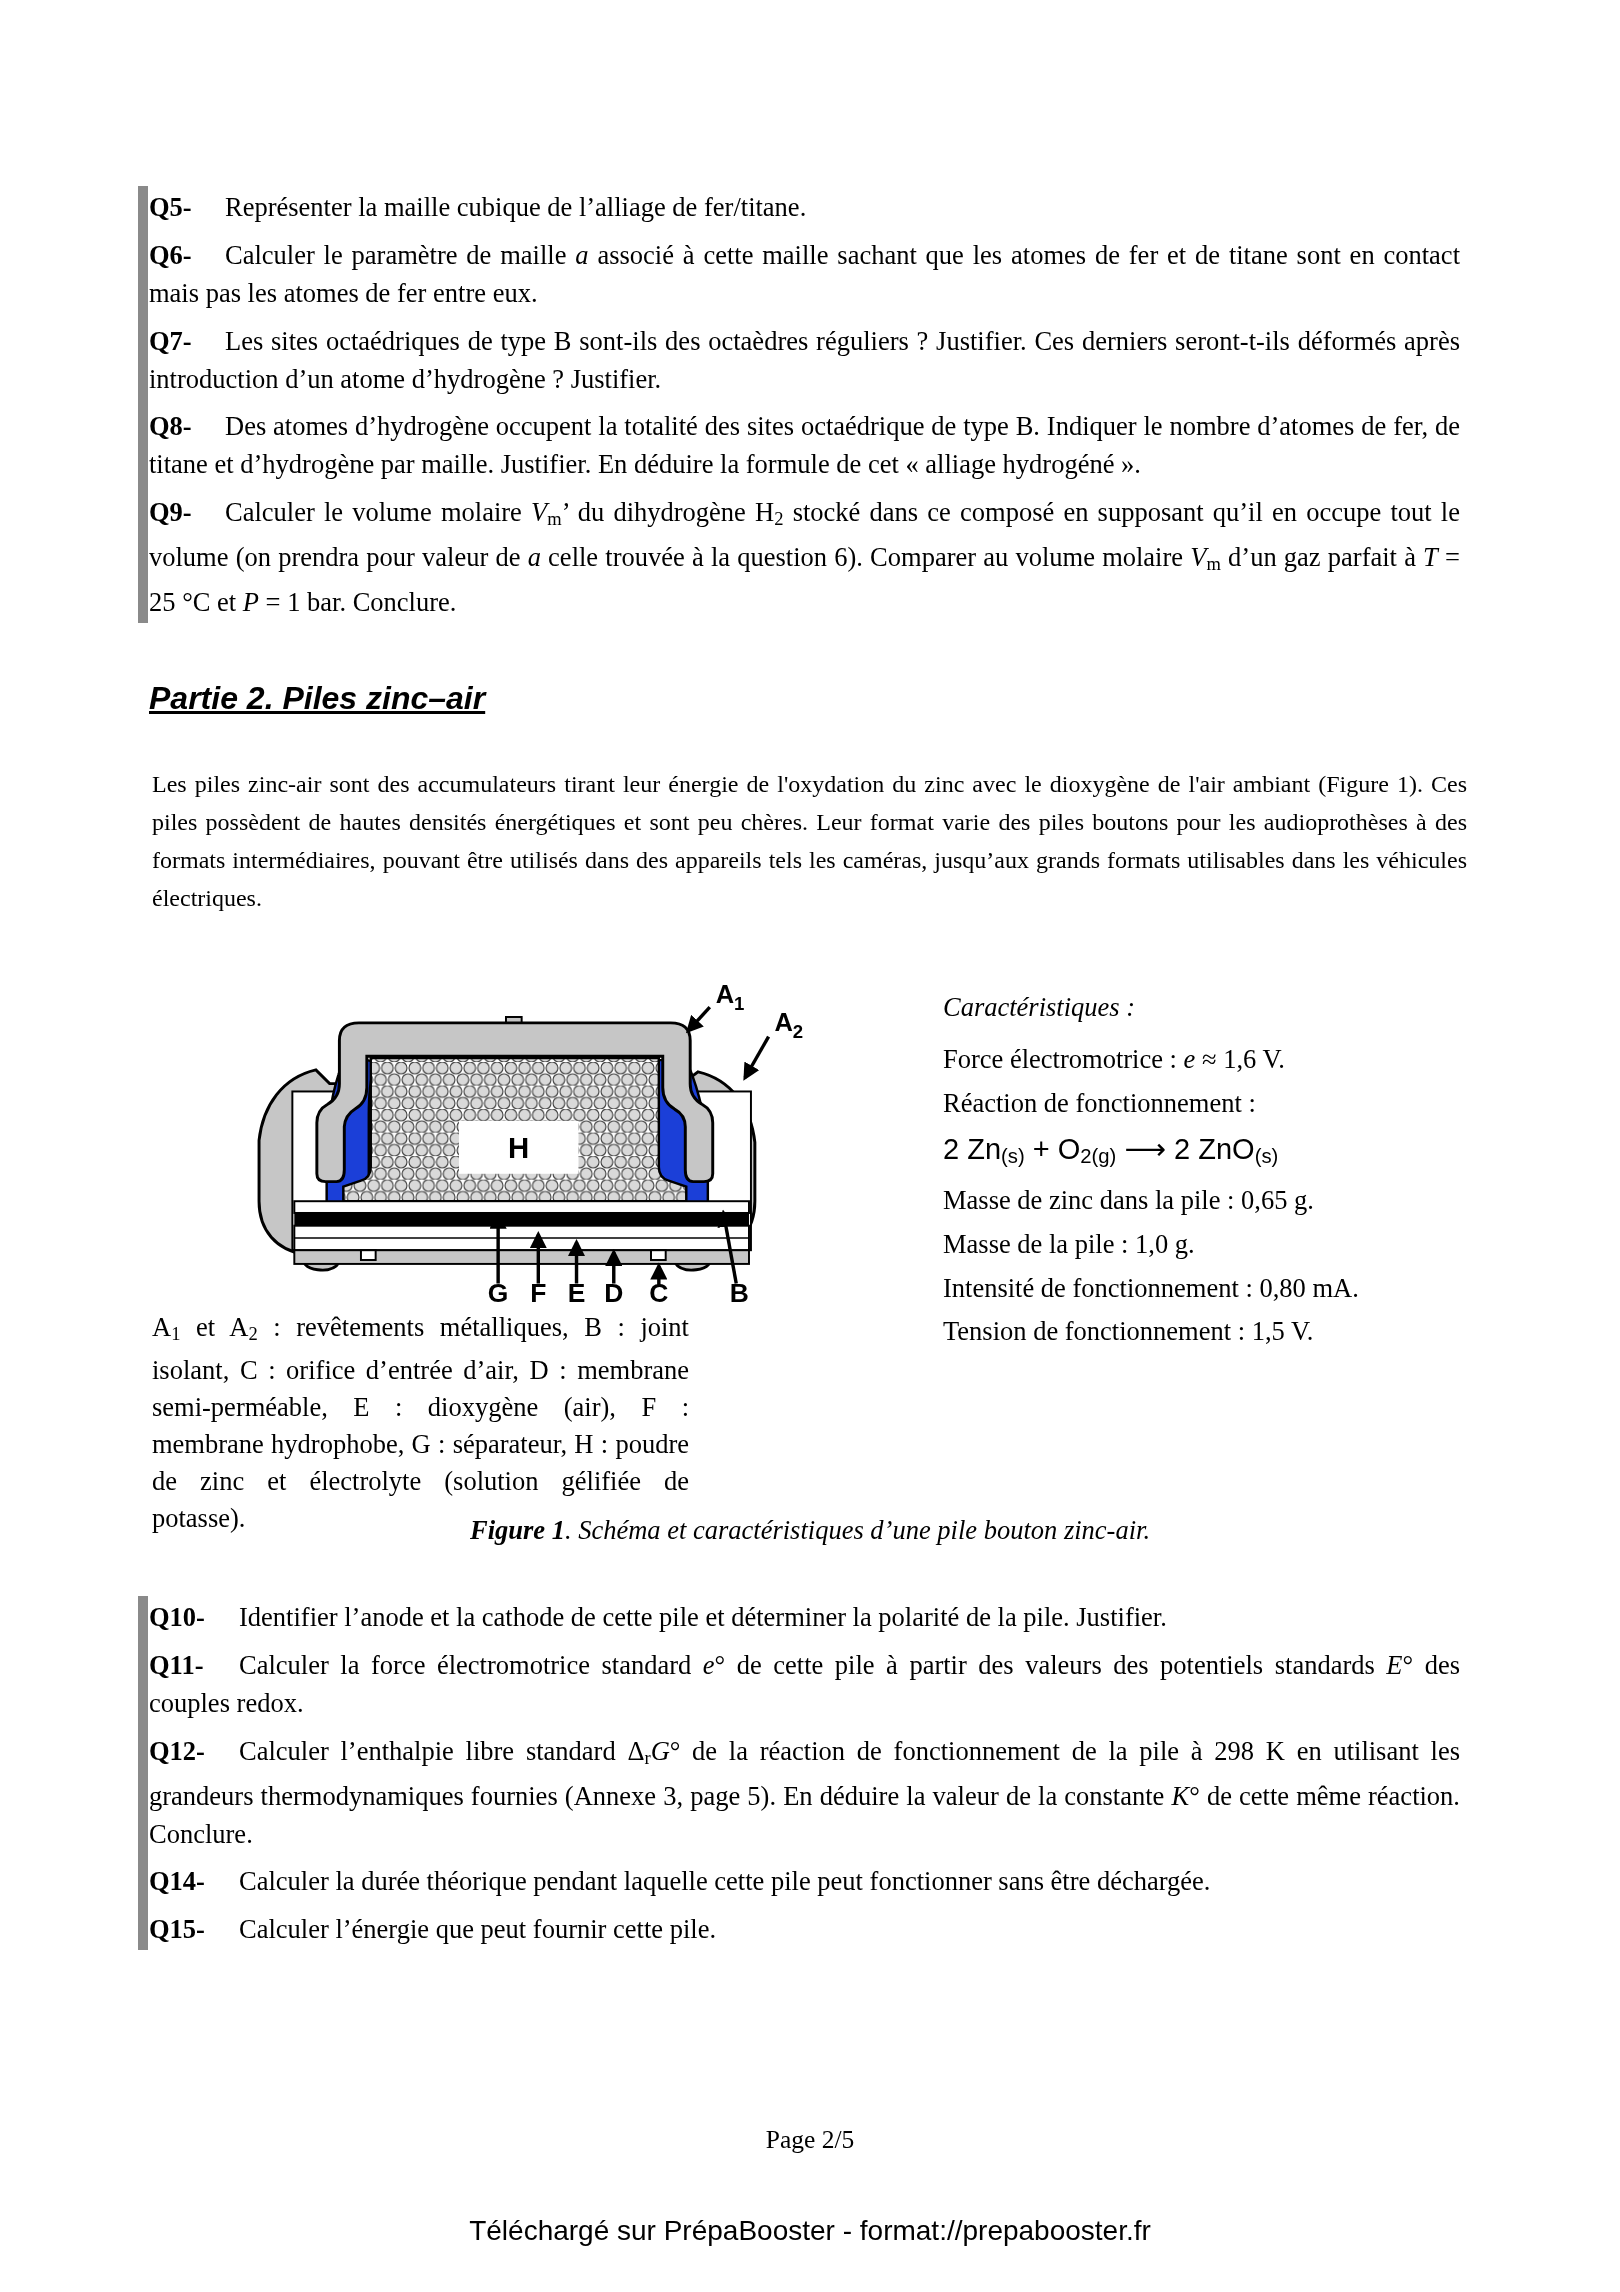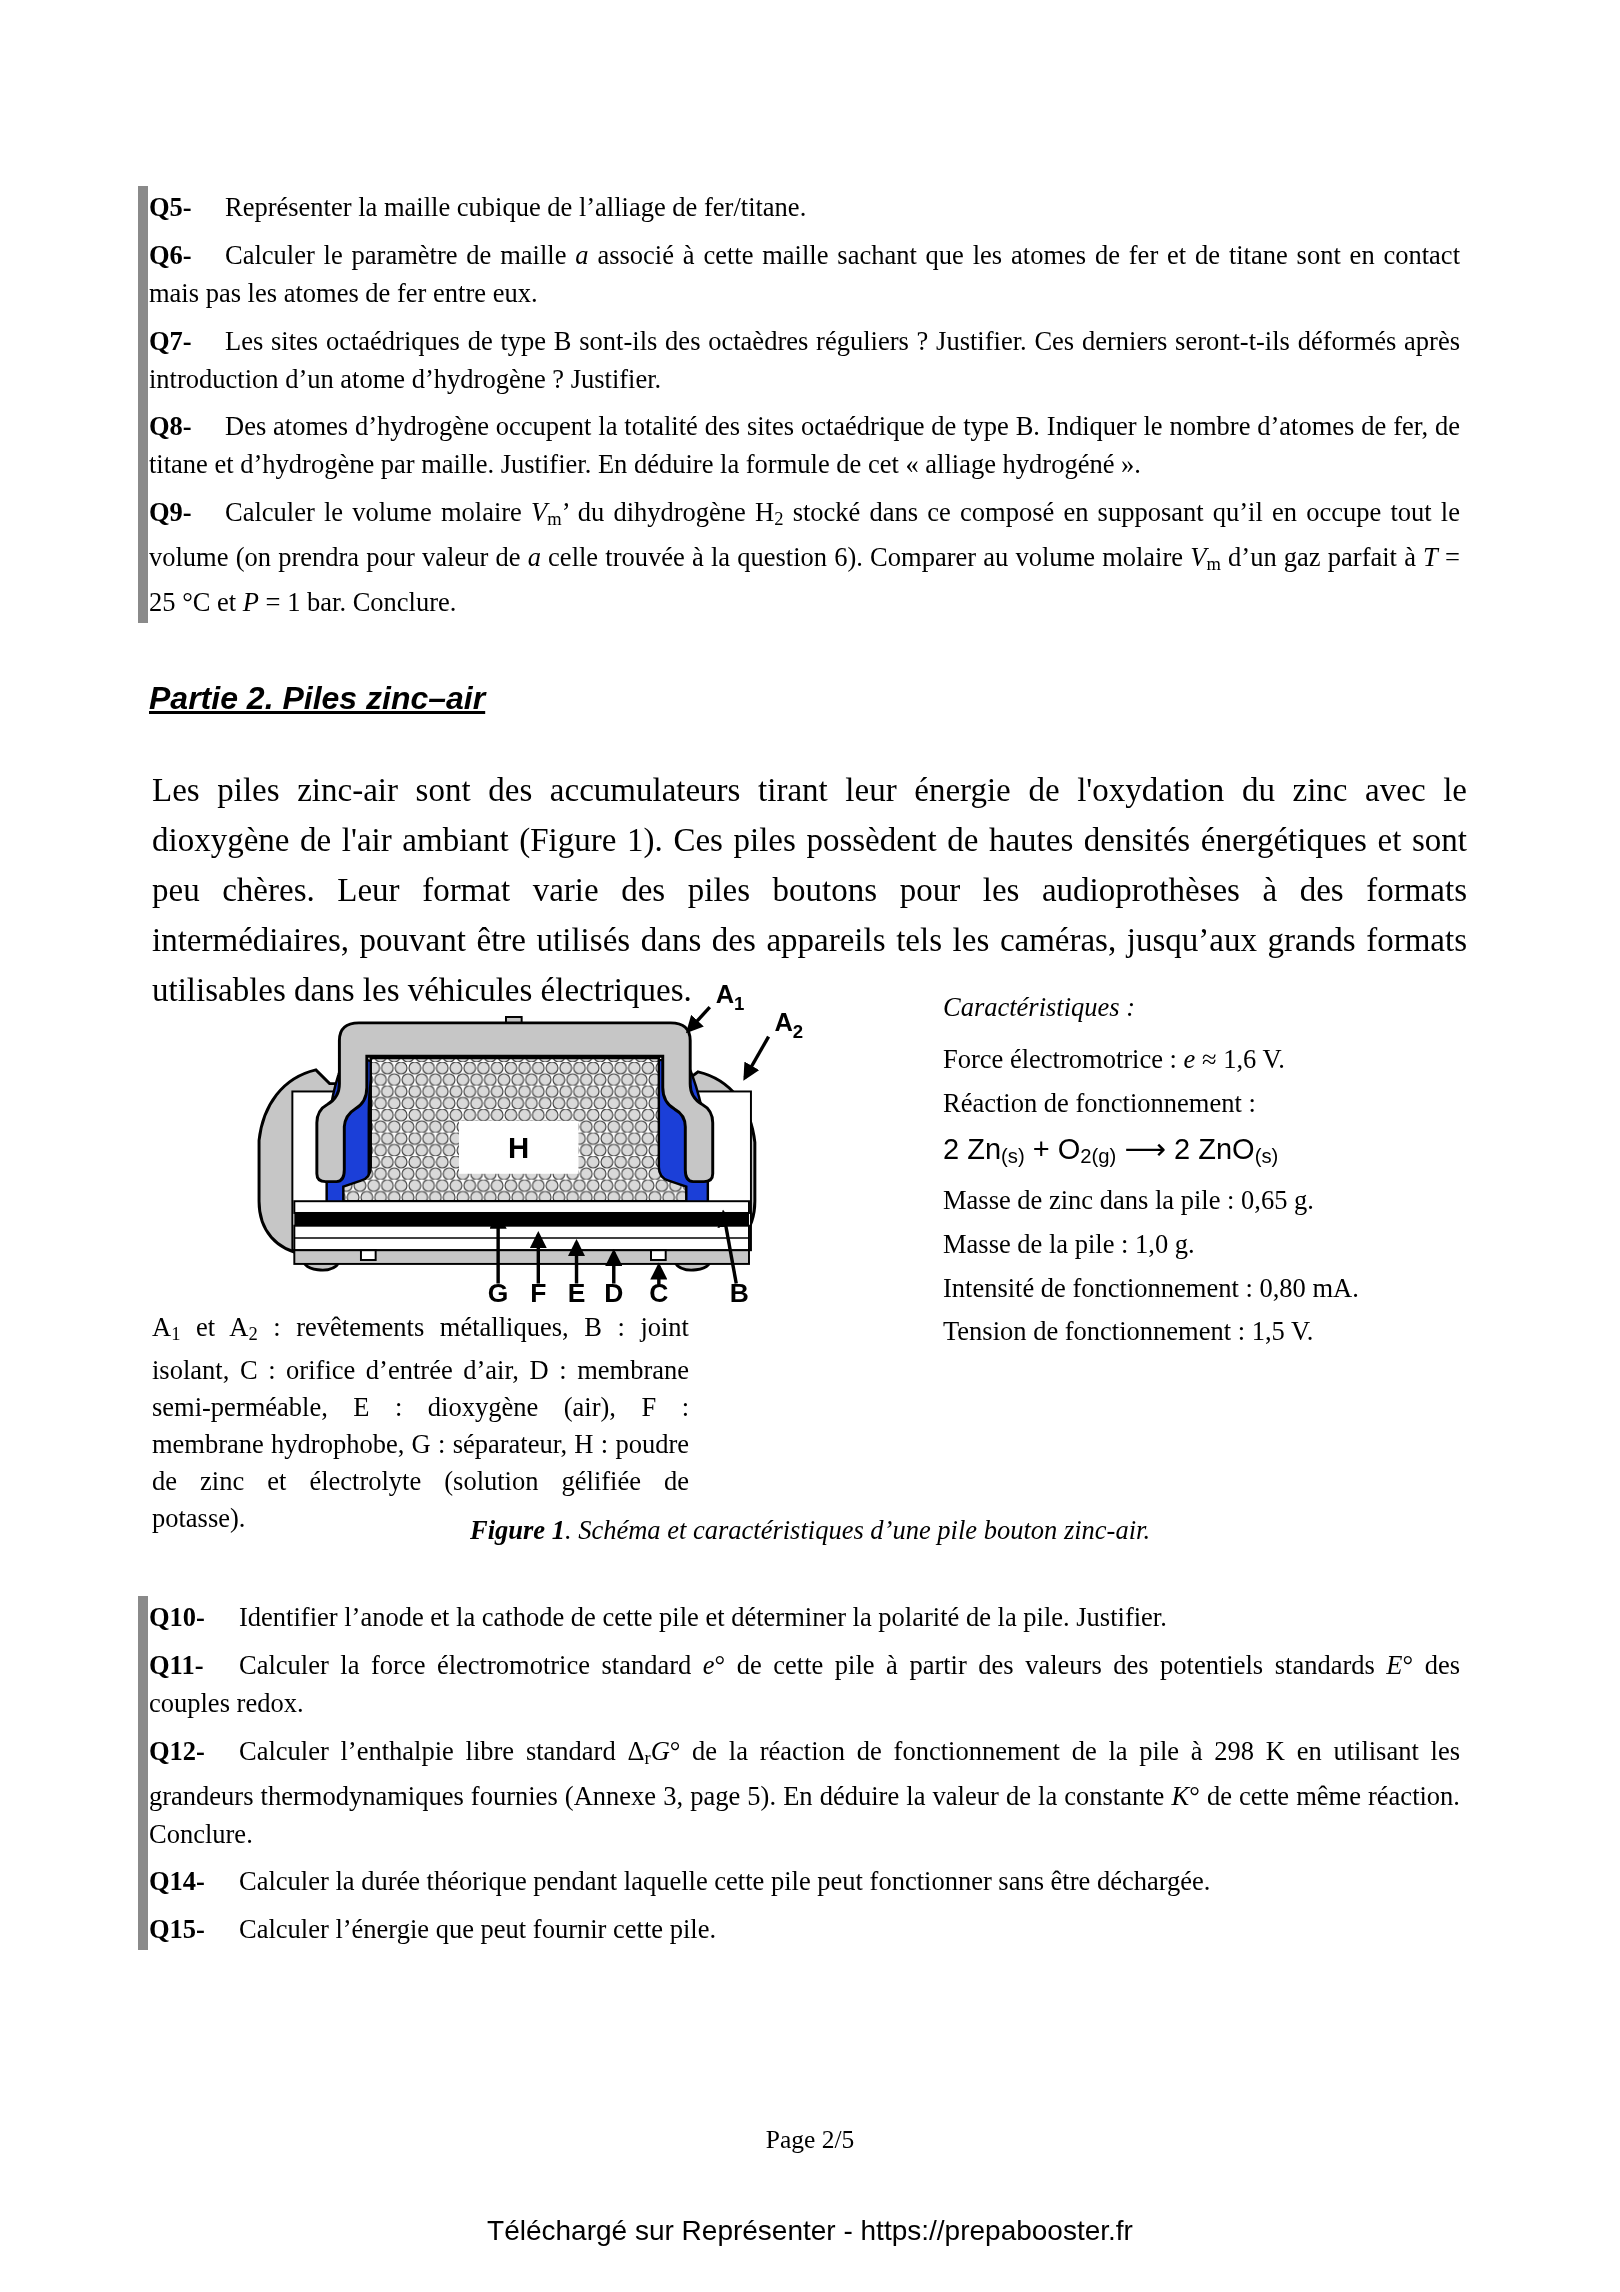--- a/index.html
+++ b/index.html
@@ -38,21 +38,21 @@
 
   .heading{
     left:149px;top:680px;
     font-family:"Liberation Sans", sans-serif;
     font-weight:bold;font-style:italic;
     font-size:32px;
     text-decoration:underline;
   }
   .intro{
     left:152px;top:765px;width:1315px;
-    font-size:33px;line-height:50px;
+    font-size:24px;line-height:38px;
     text-align:justify;
   }
 
   
   .figwrap{left:147px;top:968px;width:667px;height:341px;}
   .specs{
     left:943px;top:992px;width:529px;
     font-size:26.5px;
   }
   .specs .line{margin-bottom:14.7px;line-height:29px;}
@@ -182,14 +182,14 @@
 <div class="abs qblock qblock2" style="top:1596px;">
   <p class="q"><span class="qnum">Q10-</span><span><span>Identifier l’anode et la cathode de cette pile et déterminer la polarité de la pile. Justifier.</span></span></p>
   <p class="q"><span class="qnum">Q11-</span><span><span>Calculer la force électromotrice standard </span><span class="rt-i">e</span><span>°</span><span> de cette pile à partir des valeurs des potentiels standards </span><span class="rt-i">E</span><span>°</span><span> des couples redox.</span></span></p>
   <p class="q"><span class="qnum">Q12-</span><span><span>Calculer l’enthalpie libre standard Δ</span><span class="rt-sub">r</span><span class="rt-i">G</span><span>° de la réaction de fonctionnement de la pile à 298 K en utilisant les grandeurs thermodynamiques fournies (Annexe 3, page 5). En déduire la valeur de la constante </span><span class="rt-i">K</span><span>° de cette même réaction. Conclure.</span></span></p>
   <p class="q"><span class="qnum">Q14-</span><span><span>Calculer la durée théorique pendant laquelle cette pile peut fonctionner sans être déchargée.</span></span></p>
   <p class="q"><span class="qnum">Q15-</span><span><span>Calculer l’énergie que peut fournir cette pile.</span></span></p>
 </div>
 
 <div class="abs pagenum">Page 2/5</div>
 
-<div class="abs footer">Téléchargé sur Représenter - https://prepabooster.fr</div>
+<div class="abs footer">Téléchargé sur PrépaBooster - format://prepabooster.fr</div>
 
 
 </body></html>

